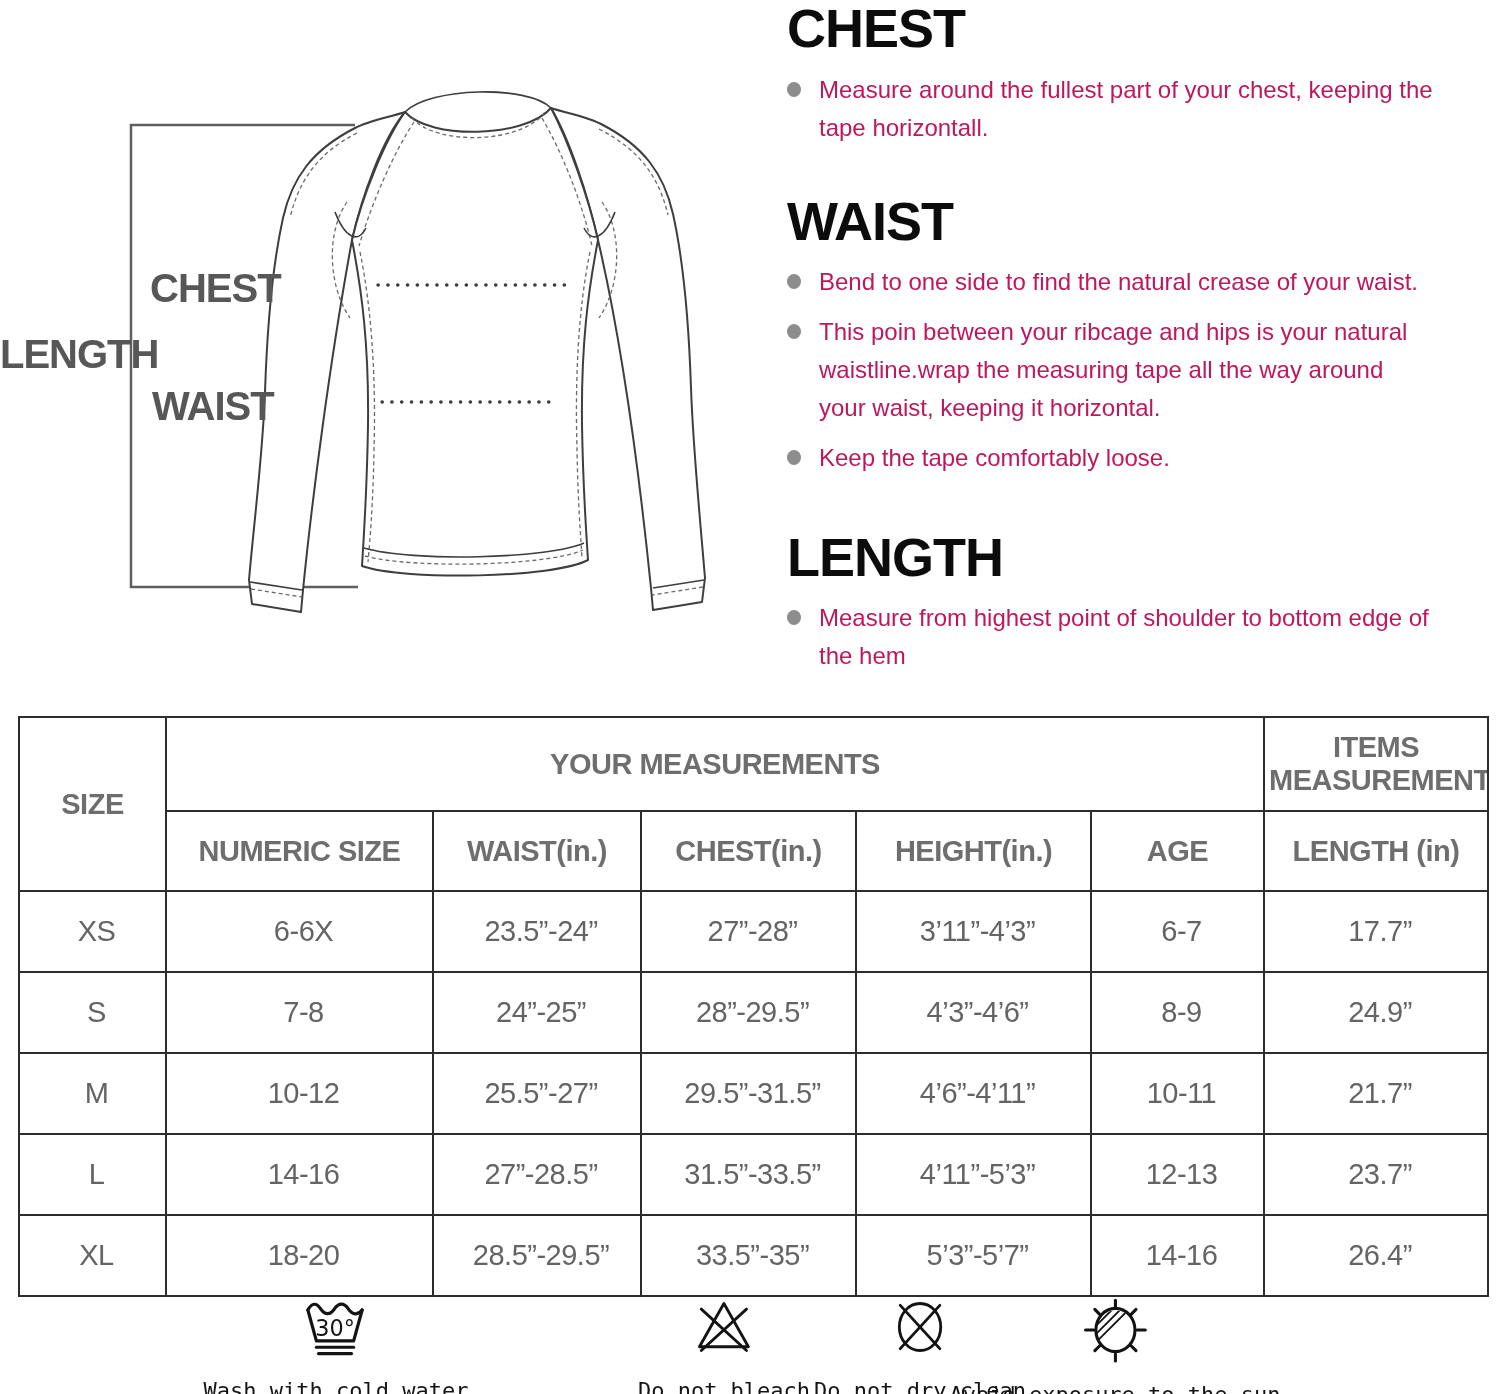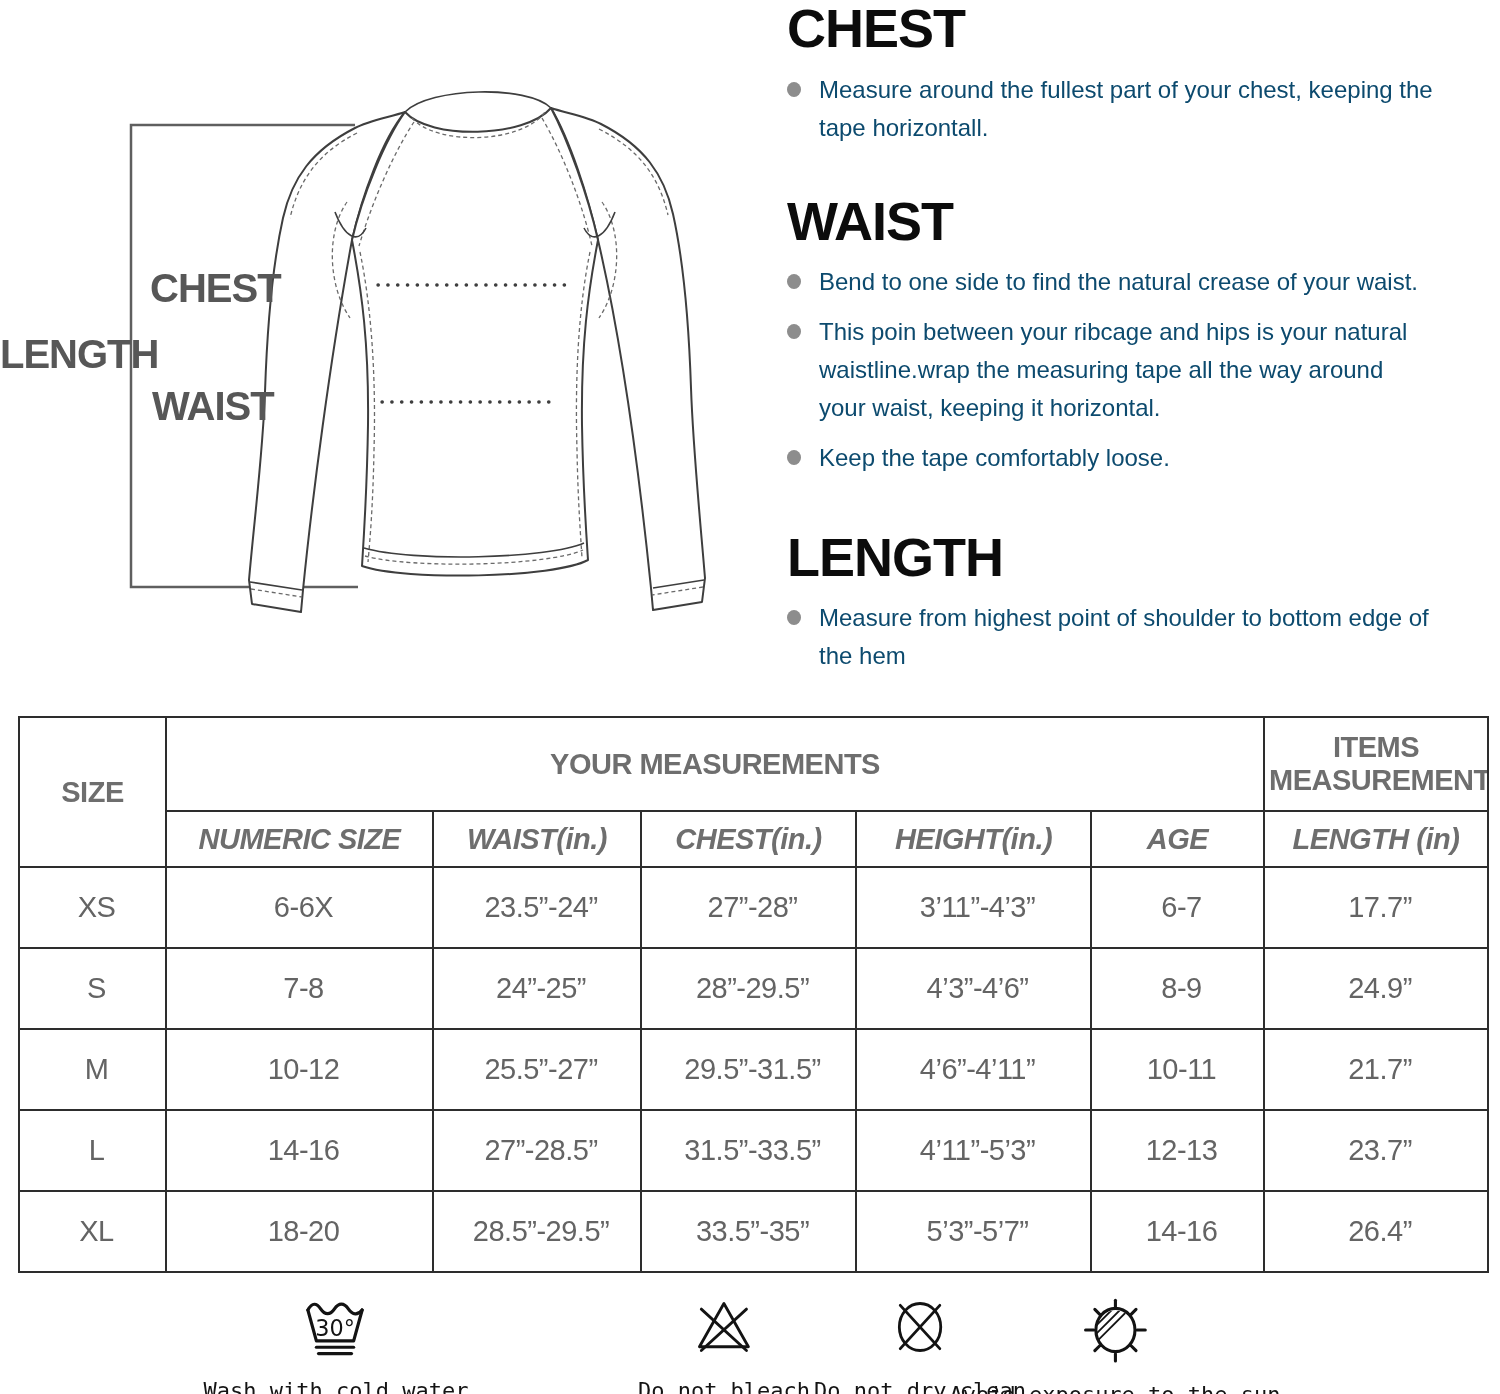--- a/index.html
+++ b/index.html
@@ -16,29 +16,29 @@
   
   .guide { position:absolute; left:787px; top:0; width:703px; }
   .guide h2 { margin:0; font-size:54px; line-height:1.05; font-weight:800;
               color:#0c0c0c; letter-spacing:-1px; }
   .sec-waist h2 { margin-top:46px; }
   .sec-length h2 { margin-top:52px; }
   .bullets { list-style:none; margin:14px 0 0 0; padding:0; }
   .bullets li { display:flex; gap:18px; }
   .bullets li + li { margin-top:12px; }
   .dot { flex:none; width:14px; height:15px; border-radius:50%; background:#8d8d8d; margin-top:11px; }
-  .bullets p { margin:0; font-size:24px; line-height:1.58; color:#0c4a6e; white-space:pre-line; }
+  .bullets p { margin:0; font-size:24px; line-height:1.58; color:#be185d; white-space:pre-line; }
 
   
   .size-table { position:absolute; left:18px; top:716px; width:1469px;
                 border-collapse:collapse; table-layout:fixed; }
   .size-table th, .size-table td { border:2px solid #2d2d2d; text-align:center; vertical-align:middle;
                 padding:0 4px; overflow:hidden; }
   .size-table thead tr.group-row { height:94px; }
-  .size-table thead tr.col-row { height:56px;font-style:italic; }
+  .size-table thead tr.col-row { height:80px; }
   .size-table tbody tr { height:81px; }
   .size-table th { color:#6e6e6e; font-size:29px; font-weight:700; letter-spacing:-0.5px; }
   .size-table td { color:#646464; font-size:29px; font-weight:400; letter-spacing:-0.5px;padding-left:12px; }
 
   
   .care { position:absolute; left:0; top:1294px; width:1500px; height:100px; }
   .care-item { position:absolute; top:0; transform:translateX(-50%);
                display:flex; flex-direction:column; align-items:center; }
   .care-item svg { display:block; }
   .care-label { margin-top:18px; font-family:"DejaVu Sans Mono", monospace;

